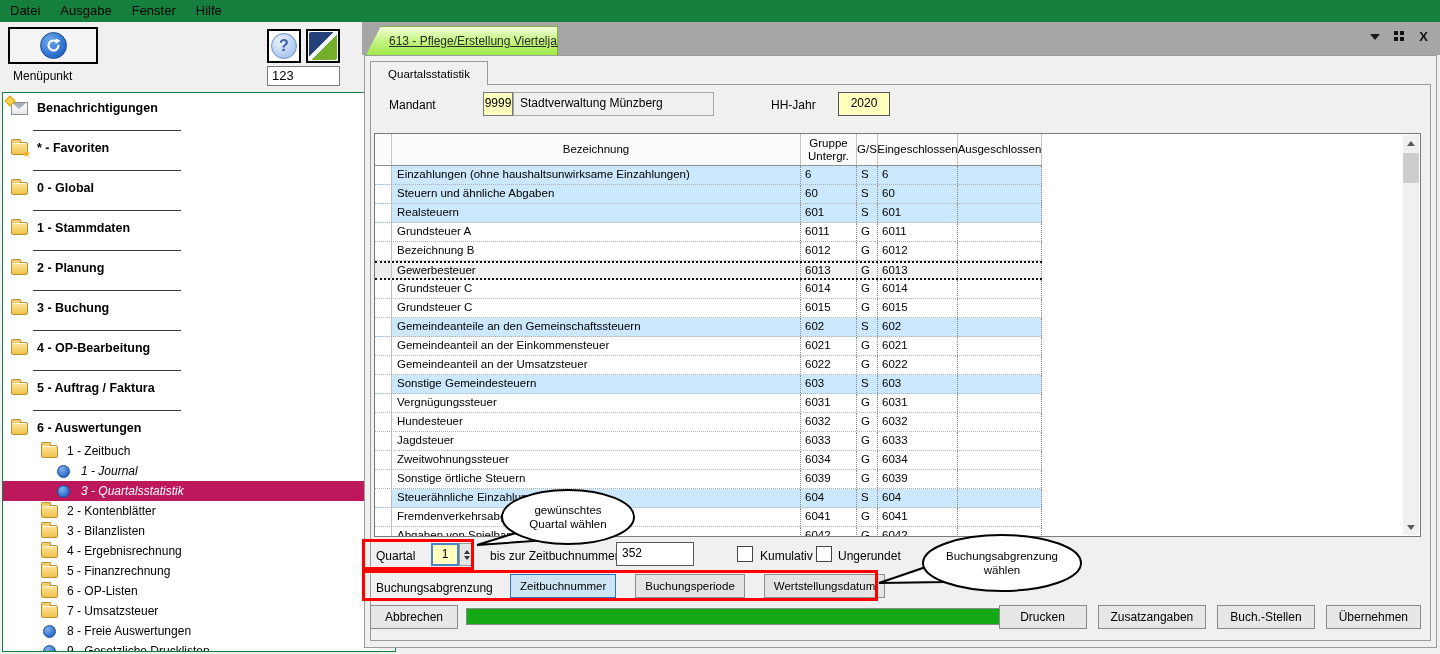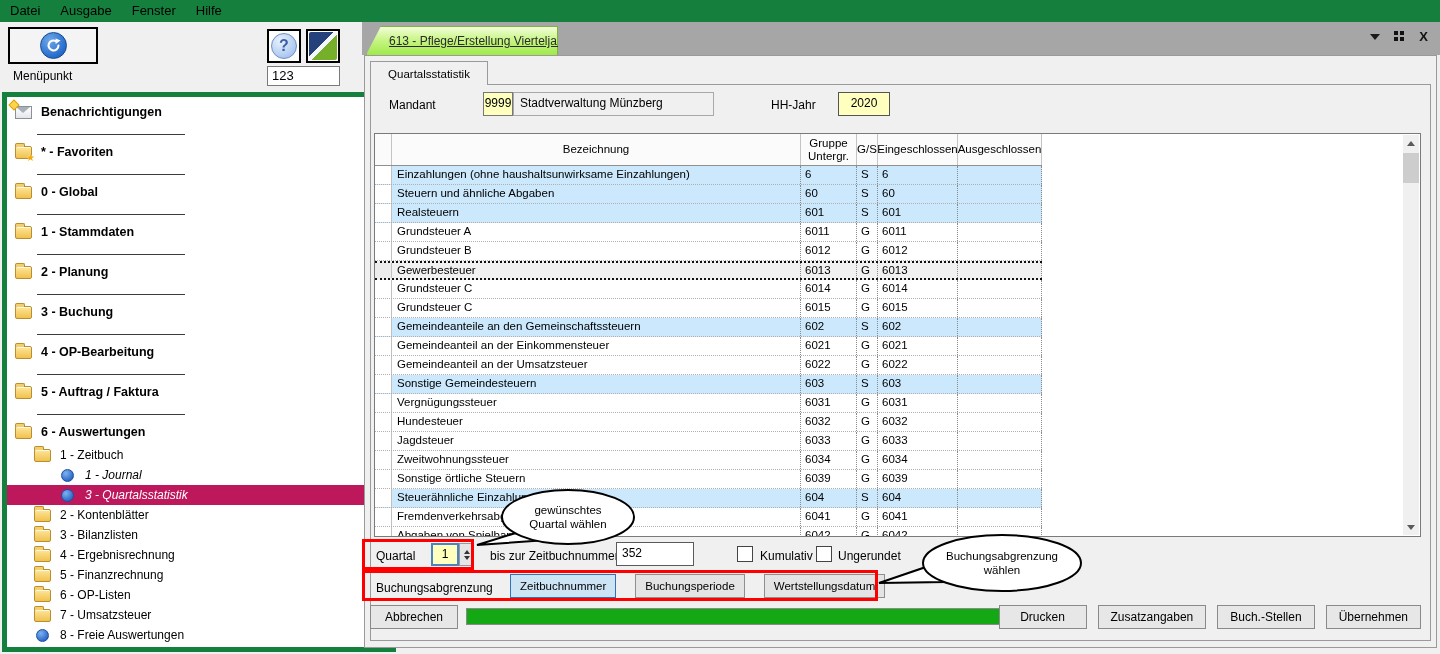--- a/index.html
+++ b/index.html
@@ -14,26 +14,26 @@
   .big-btn{position:absolute;left:8px;top:27px;width:90px;height:37px;background:#f4f4f4;border:2px solid #000;display:flex;align-items:center;justify-content:center;}
   .refresh-circle{width:27px;height:27px;border-radius:50%;background:radial-gradient(circle at 35% 30%,#6fa8e8,#2a70cf 65%,#1c55a8);border:1px solid #16488f;display:flex;align-items:center;justify-content:center;}
   .refresh-circle svg{display:block;}
   .menupunkt{position:absolute;left:13px;top:69px;font-size:12px;}
   .sq-btn{position:absolute;top:29px;width:34px;height:34px;border:2px solid #000;background:#fff;display:flex;align-items:center;justify-content:center;}
   .help-circle{width:26px;height:26px;border-radius:50%;background:radial-gradient(circle at 35% 30%,#eaf2fd,#a9c6ef 75%,#8db1e3);border:1px solid #6d8fc4;color:#3a5fa8;font-weight:bold;font-size:16px;display:flex;align-items:center;justify-content:center;}
   .logo-sq{width:28px;height:28px;background:linear-gradient(135deg,#24417c 0 44%,#f4f7fb 44% 54%,#76b02a 54% 100%);border-radius:2px;}
   .code-input{position:absolute;left:267px;top:66px;width:73px;height:20px;background:#fff;border:1px solid #7a7a7a;font-size:13px;padding-left:4px;line-height:18px;}
 
   
-  .sidebar{position:absolute;left:2px;top:92px;width:394px;height:560px;background:#fff;border:5px solid #15803d;overflow:hidden;}
+  .sidebar{position:absolute;left:2px;top:92px;width:394px;height:560px;background:#fff;border:1px solid #15803d;overflow:hidden;}
   .tree{position:absolute;left:0;top:4px;right:17px;}
   .tree-item{position:relative;display:flex;align-items:center;width:100%;cursor:default;}
   .tree-item.lvl0{height:40px;align-items:flex-start;padding-top:4px;padding-left:8px;}
   .tree-item.lvl0.nosep{height:24px;}
-  .tree-item.lvl1{height:20px;padding-left:27px;}
+  .tree-item.lvl1{height:20px;padding-left:38px;}
   .tree-item.lvl2{height:20px;padding-left:52px;font-style:italic;}
   .tree-item.sep::after{content:"";position:absolute;left:30px;top:33px;width:148px;border-top:1px solid #3c3c3c;}
   .lvl0 .tlbl{font-weight:bold;font-size:12.5px;}
   .tlbl{font-size:12px;white-space:nowrap;}
   .tree-item.selected{background:#be185d;color:#fff;}
   .ticon{flex:none;position:relative;width:17px;height:13px;margin-right:9px;margin-top:0;}
   .lvl0 .ticon{margin-top:1px;}
   .ticon.folder,.ticon.folder-star{background:linear-gradient(#fce69a,#f2c14e);border:1px solid #b98e2f;border-radius:2px;box-shadow:inset 0 1px 0 #fff8e0;}
   .ticon.folder::before,.ticon.folder-star::before{content:"";position:absolute;left:-1px;top:-4px;width:8px;height:3px;background:#f4cf6d;border:1px solid #b98e2f;border-bottom:none;border-radius:2px 2px 0 0;}
   .ticon.folder-star::after{content:"★";position:absolute;right:-4px;bottom:-5px;font-size:10px;color:#f7a800;text-shadow:0 0 1px #fff,0 0 1px #fff;}
@@ -288,21 +288,21 @@
       <div class="grid-row">
         <div class="gc c0"></div>
         <div class="gc c1">Grundsteuer A</div>
         <div class="gc c2">6011</div>
         <div class="gc c3">G</div>
         <div class="gc c4">6011</div>
         <div class="gc c5"></div>
       </div>
       <div class="grid-row">
         <div class="gc c0"></div>
-        <div class="gc c1">Grundsteuer B</div>
+        <div class="gc c1">Bezeichnung B</div>
         <div class="gc c2">6012</div>
         <div class="gc c3">G</div>
         <div class="gc c4">6012</div>
         <div class="gc c5"></div>
       </div>
       <div class="grid-row focus">
         <div class="gc c0"></div>
         <div class="gc c1">Gewerbesteuer</div>
         <div class="gc c2">6013</div>
         <div class="gc c3">G</div>

